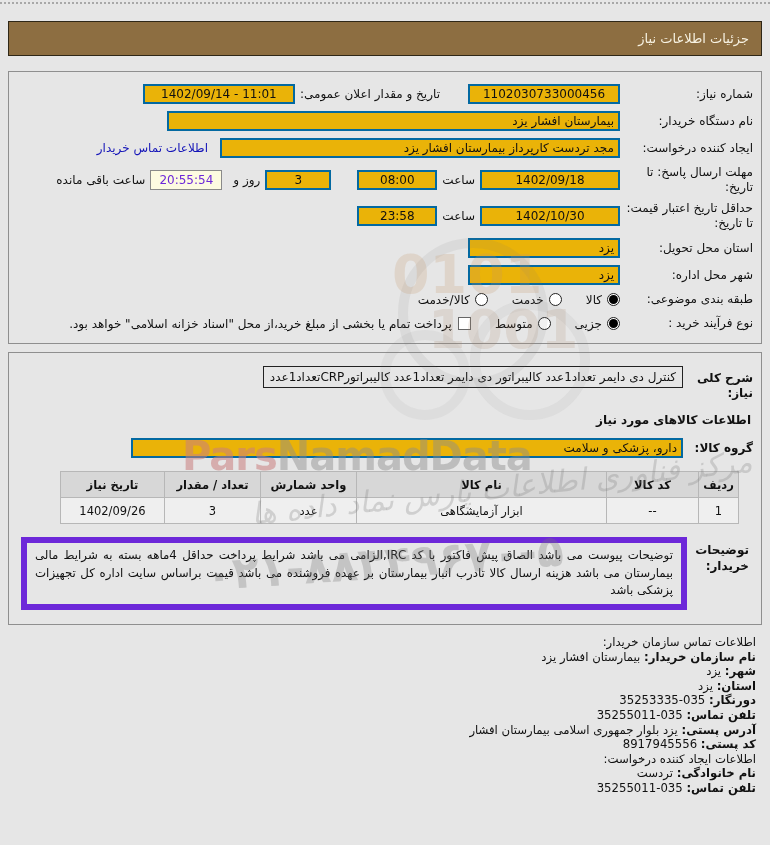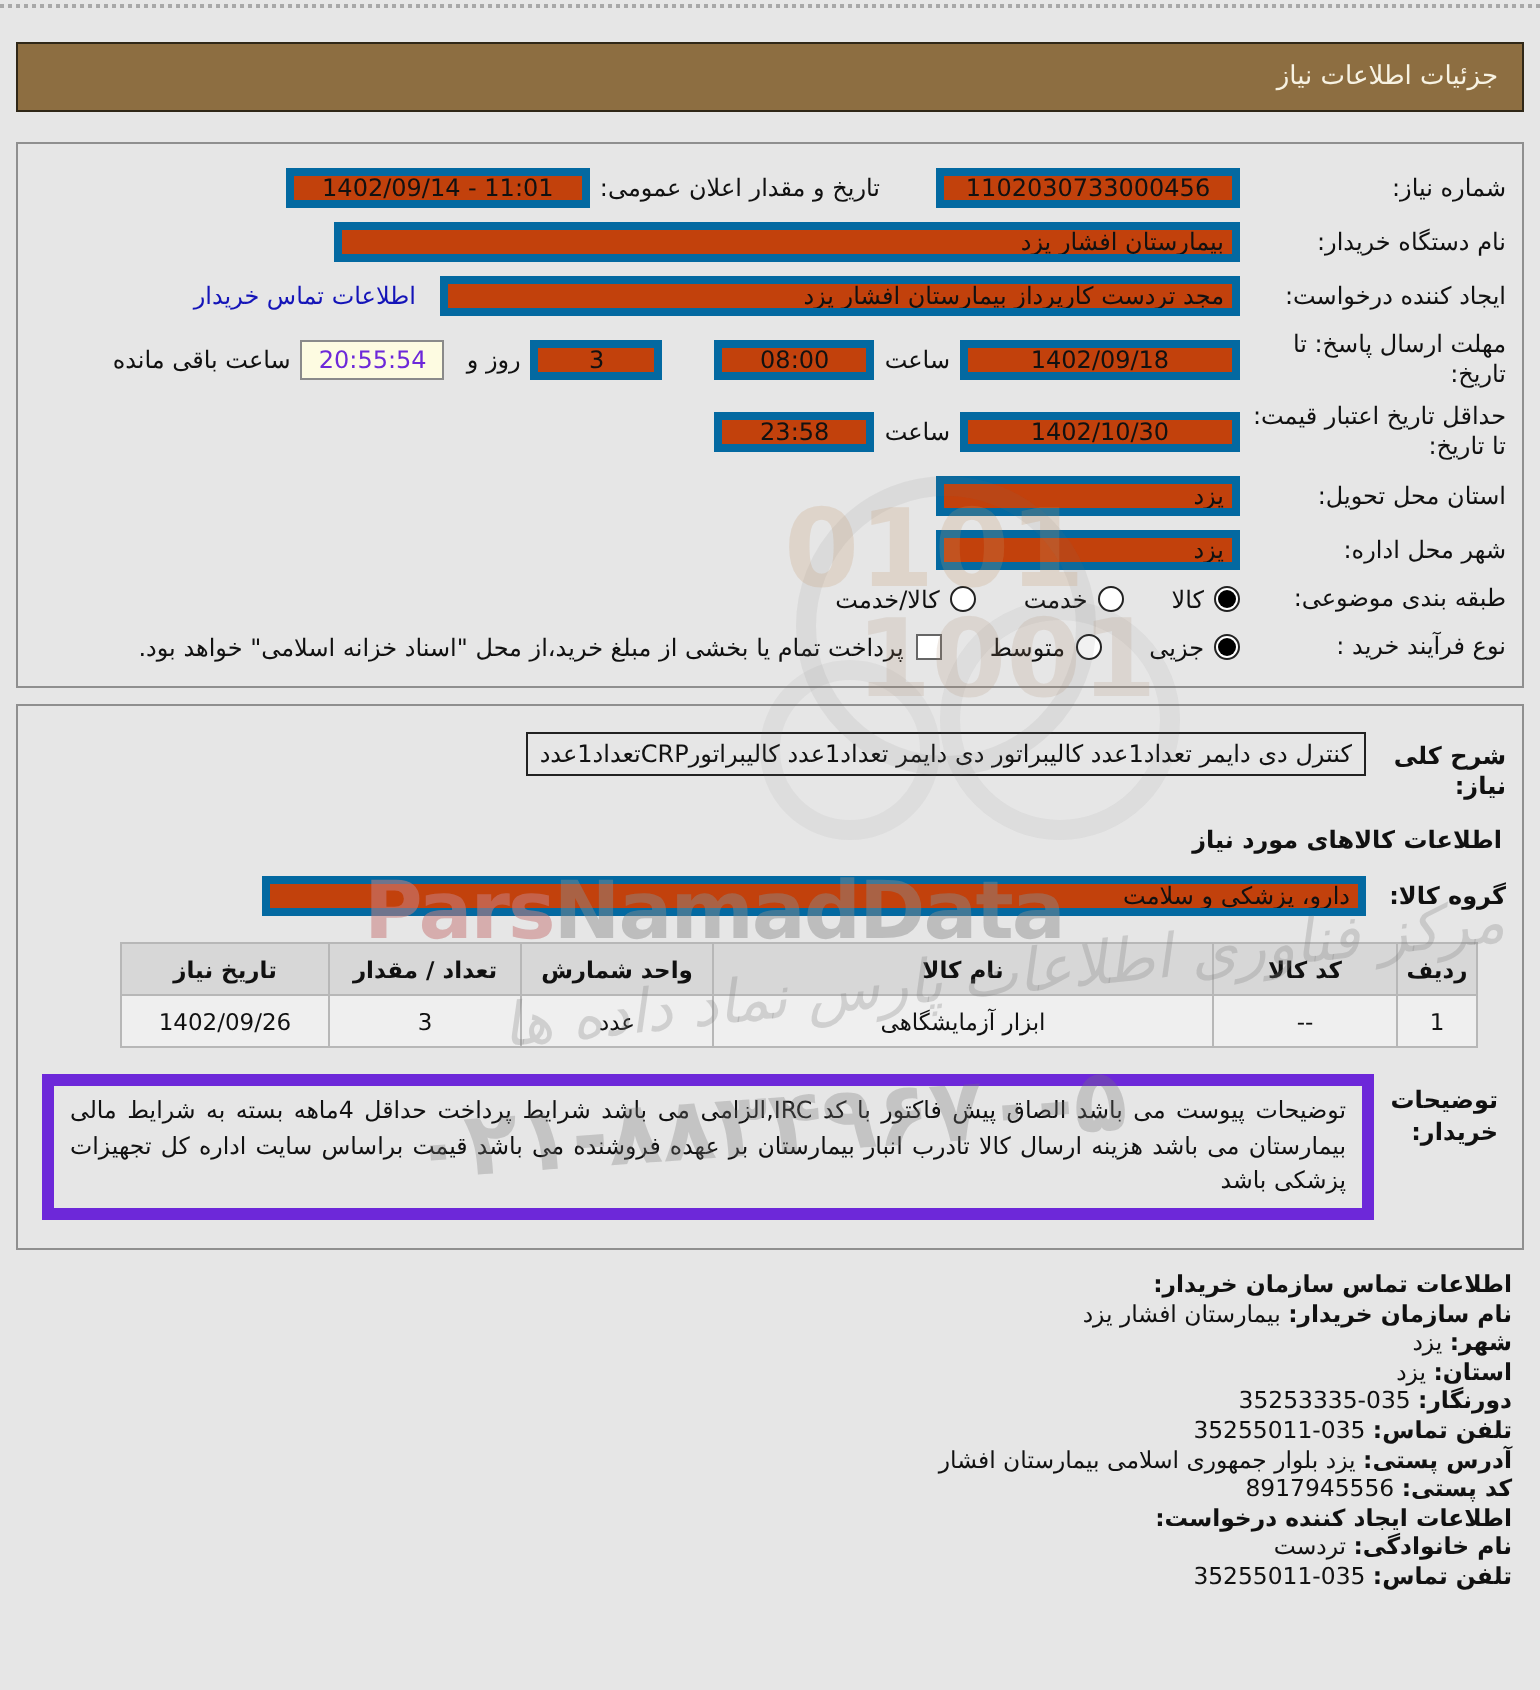--- a/index.html
+++ b/index.html
@@ -22,21 +22,21 @@
     margin:15px 8px 0; border:1px solid #8f8f8f;
     background:#e6e6e6; padding:12px 8px 10px; position:relative; z-index:1;
   }
   .panel-2 { margin-top:8px; padding:13px 8px 14px; }
 
   .row { display:flex; align-items:center; margin-bottom:7px; }
   .lbl { width:133px; flex:none; line-height:1.25; }
   .lbl-b { font-weight:bold; }
 
   .box {
-    height:20px; background:#c2410c; border:4px solid #0369a1;
+    height:20px; background:#eab308; border:2px solid #0369a1;
     display:flex; align-items:center; padding:0 4px; overflow:hidden;
     flex:none;
   }
   .box.center { justify-content:center; }
   .ltr { direction:ltr; unicode-bidi:isolate; }
   .w150 { width:152px; }
   .gap28 { margin-right:28px; }
   .link { color:#1414b8; margin-right:12px; cursor:pointer; }
 
   .box-sm { width:80px; justify-content:center; }
@@ -81,21 +81,21 @@
   .c-row{width:40px}.c-code{width:92px}.c-name{width:250px}.c-unit{width:96px}.c-qty{width:96px}.c-date{width:104px}
 
   .remarks-row { display:flex; align-items:flex-start; margin:13px 4px 0; }
   .remarks-lbl { width:62px; flex:none; font-weight:bold; line-height:1.3; padding-top:6px; }
   .remarks-box {
     flex:1; border:6px solid #6d28d9; padding:4px 8px; font-size:11.8px;
     line-height:1.5; text-align:justify; text-align-last:right; min-height:58px;
   }
 
   .contact { margin:10px 14px 0; font-size:11.7px; line-height:14.6px; position:relative; z-index:1; }
-  .contact .h { font-weight:bold; }
+  .contact .h { font-weight:normal; }
   .contact b { font-weight:bold; }
 
   
   .wm { position:absolute; pointer-events:none; z-index:6; white-space:nowrap; }
   .wm-circle { border-radius:50%; border:10px solid rgba(120,120,120,0.10); }
   .wm-brand { top:433px; left:182px; font-size:40px; font-weight:bold; letter-spacing:-1px; }
   .wm-brand .p1 { color:rgba(201,125,125,0.55); }
   .wm-brand .p2 { color:rgba(140,140,140,0.45); }
   .wm-callig { top:470px; left:250px; font-size:30px; color:rgba(125,125,125,0.28); transform:rotate(-6deg); font-style:italic; }
   .wm-phone { top:537px; left:205px; font-size:44px; font-weight:bold; color:rgba(120,120,120,0.30); transform:rotate(-4deg); direction:ltr; }

